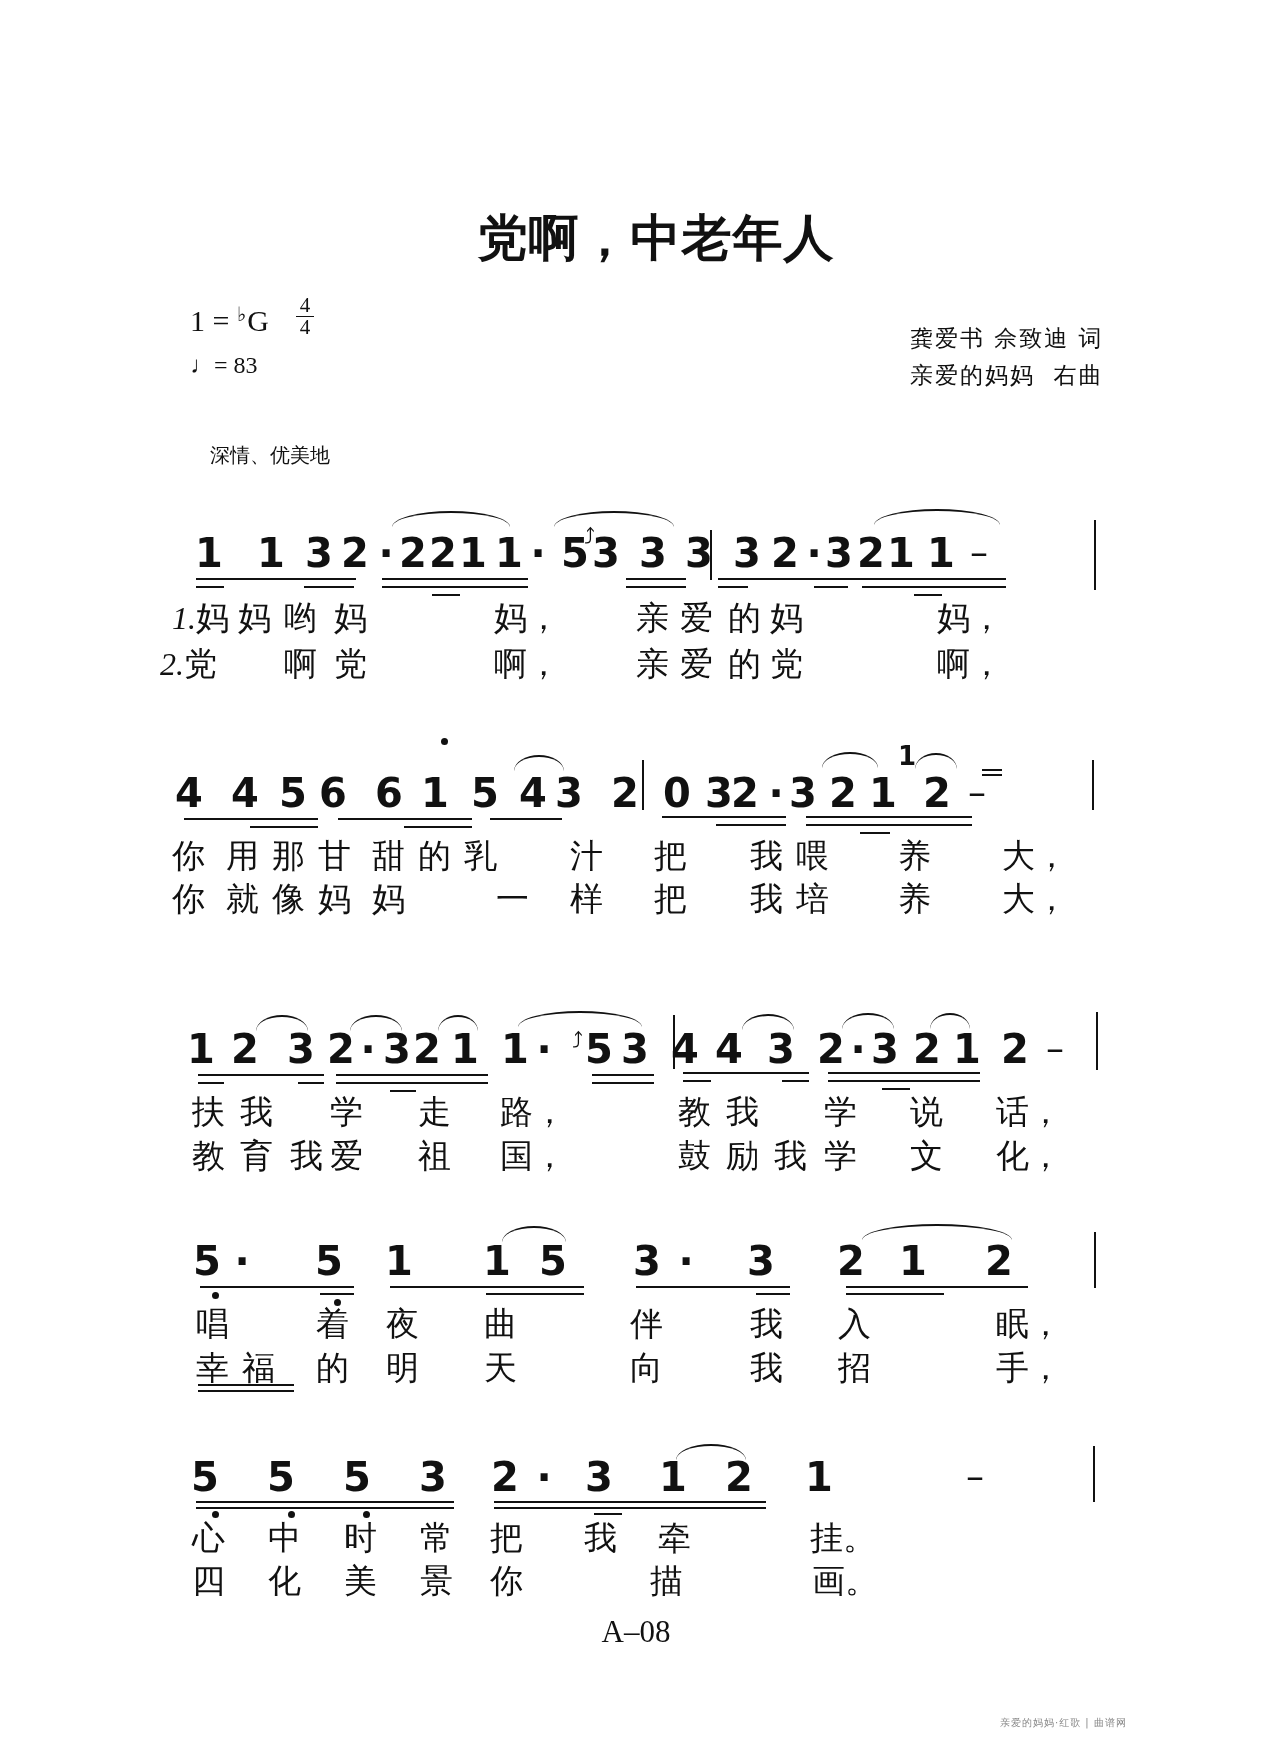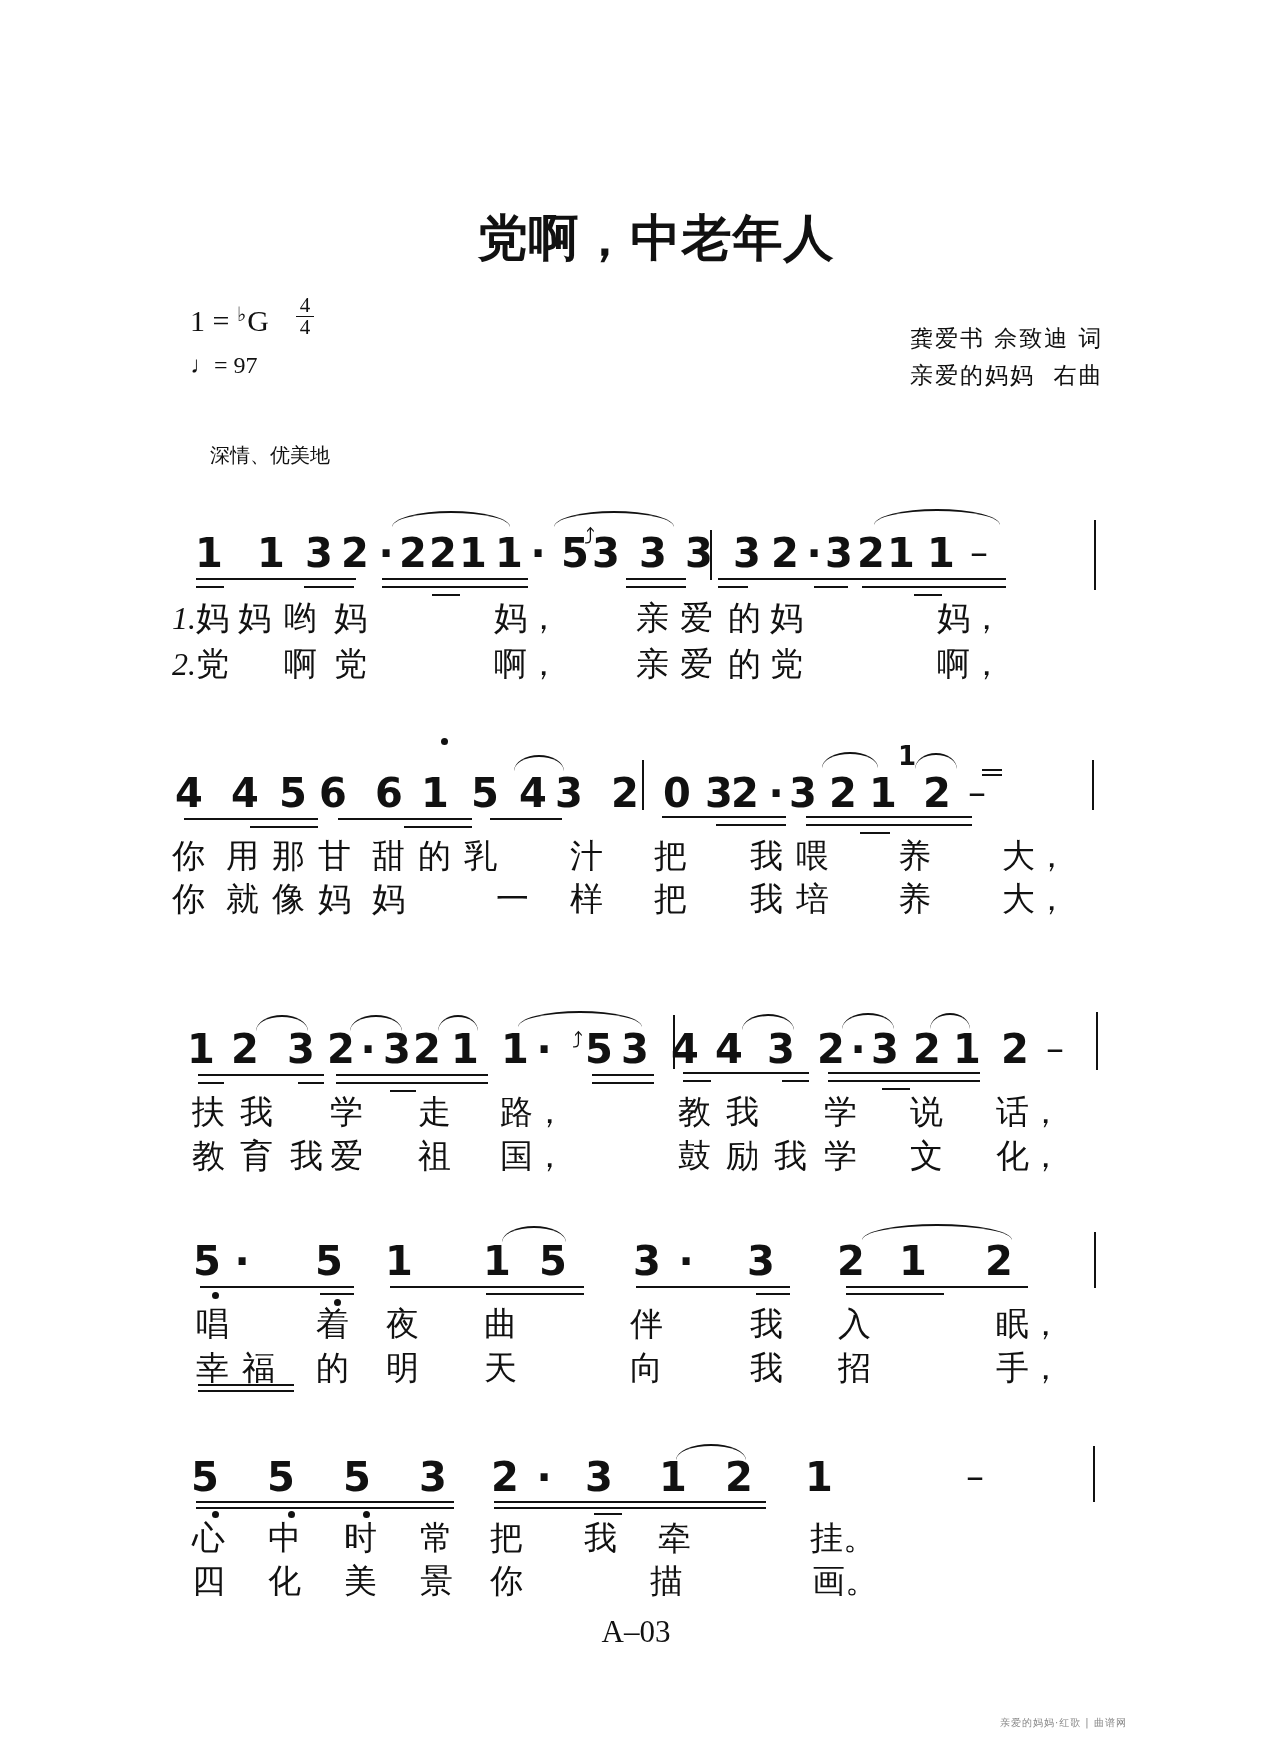--- a/index.html
+++ b/index.html
@@ -29,21 +29,21 @@
 </head>
 <body>
 
 <div class="abs title">党啊，中老年人</div>
 <div class="abs key"><span>1 = </span><sup>♭</sup><span>G</span></div>
 <div class="abs timesig">
   <div>4</div>
   <div class="bar"></div>
   <div>4</div>
 </div>
-<div class="abs tempo">♩= 97</div>
+<div class="abs tempo">♩= 83</div>
 <div class="abs credits"><div>龚爱书 佘致迪 词</div><div>亲爱的妈妈  右曲</div></div>
 <div class="abs expr">深情、优美地</div>
 
 <div id="score">
     <div>
       <div class="abs note" style="left: 192px; top: 533px;">1</div>
       <div class="abs note" style="left: 254px; top: 533px;">1</div>
       <div class="abs note" style="left: 302px; top: 533px;">3</div>
       <div class="abs note" style="left: 338px; top: 533px;">2</div>
       <div class="abs note" style="left: 378px; top: 533px; width: 16px;">·</div>
@@ -67,21 +67,21 @@
       <div class="abs lyric" style="left: 172px; top: 600px; width: auto; white-space: nowrap;"><span class="vnum">1.</span><span>妈</span></div>
       <div class="abs lyric" style="left: 238px; top: 600px; width: auto; white-space: nowrap;">妈</div>
       <div class="abs lyric" style="left: 284px; top: 600px; width: auto; white-space: nowrap;">哟</div>
       <div class="abs lyric" style="left: 334px; top: 600px; width: auto; white-space: nowrap;">妈</div>
       <div class="abs lyric" style="left: 494px; top: 600px; width: auto; white-space: nowrap;">妈，</div>
       <div class="abs lyric" style="left: 636px; top: 600px; width: auto; white-space: nowrap;">亲</div>
       <div class="abs lyric" style="left: 680px; top: 600px; width: auto; white-space: nowrap;">爱</div>
       <div class="abs lyric" style="left: 728px; top: 600px; width: auto; white-space: nowrap;">的</div>
       <div class="abs lyric" style="left: 770px; top: 600px; width: auto; white-space: nowrap;">妈</div>
       <div class="abs lyric" style="left: 937px; top: 600px; width: auto; white-space: nowrap;">妈，</div>
-      <div class="abs lyric" style="left: 172px; top: 646px; width: auto; white-space: nowrap;"><span class="vnum">2.</span><span>党</span></div>
+      <div class="abs lyric" style="left: 160px; top: 646px; width: auto; white-space: nowrap;"><span class="vnum">2.</span><span>党</span></div>
       <div class="abs lyric" style="left: 284px; top: 646px; width: auto; white-space: nowrap;">啊</div>
       <div class="abs lyric" style="left: 334px; top: 646px; width: auto; white-space: nowrap;">党</div>
       <div class="abs lyric" style="left: 494px; top: 646px; width: auto; white-space: nowrap;">啊，</div>
       <div class="abs lyric" style="left: 636px; top: 646px; width: auto; white-space: nowrap;">亲</div>
       <div class="abs lyric" style="left: 680px; top: 646px; width: auto; white-space: nowrap;">爱</div>
       <div class="abs lyric" style="left: 728px; top: 646px; width: auto; white-space: nowrap;">的</div>
       <div class="abs lyric" style="left: 770px; top: 646px; width: auto; white-space: nowrap;">党</div>
       <div class="abs lyric" style="left: 937px; top: 646px; width: auto; white-space: nowrap;">啊，</div>
     </div>
     <div>
@@ -333,14 +333,14 @@
   <div class="abs dot" style="left:212px;top:1511px"></div>
   <div class="abs dot" style="left:288px;top:1511px"></div>
   <div class="abs dot" style="left:363px;top:1511px"></div>
   <div class="abs uline" style="left:494px;top:1501px;width:272px"></div>
   <div class="abs uline" style="left:494px;top:1507px;width:272px"></div>
   <div class="abs uline" style="left:594px;top:1513px;width:28px"></div>
   <div class="abs barline" style="left:1093px;top:1446px;height:56px"></div>
   <div class="abs slur" style="left:676px;top:1444px;width:70px"></div>
 </div>
 
-<div class="abs footer">A–03</div>
+<div class="abs footer">A–08</div>
 <div class="abs watermark">亲爱的妈妈·红歌 | 曲谱网</div>
 
 </body></html>

